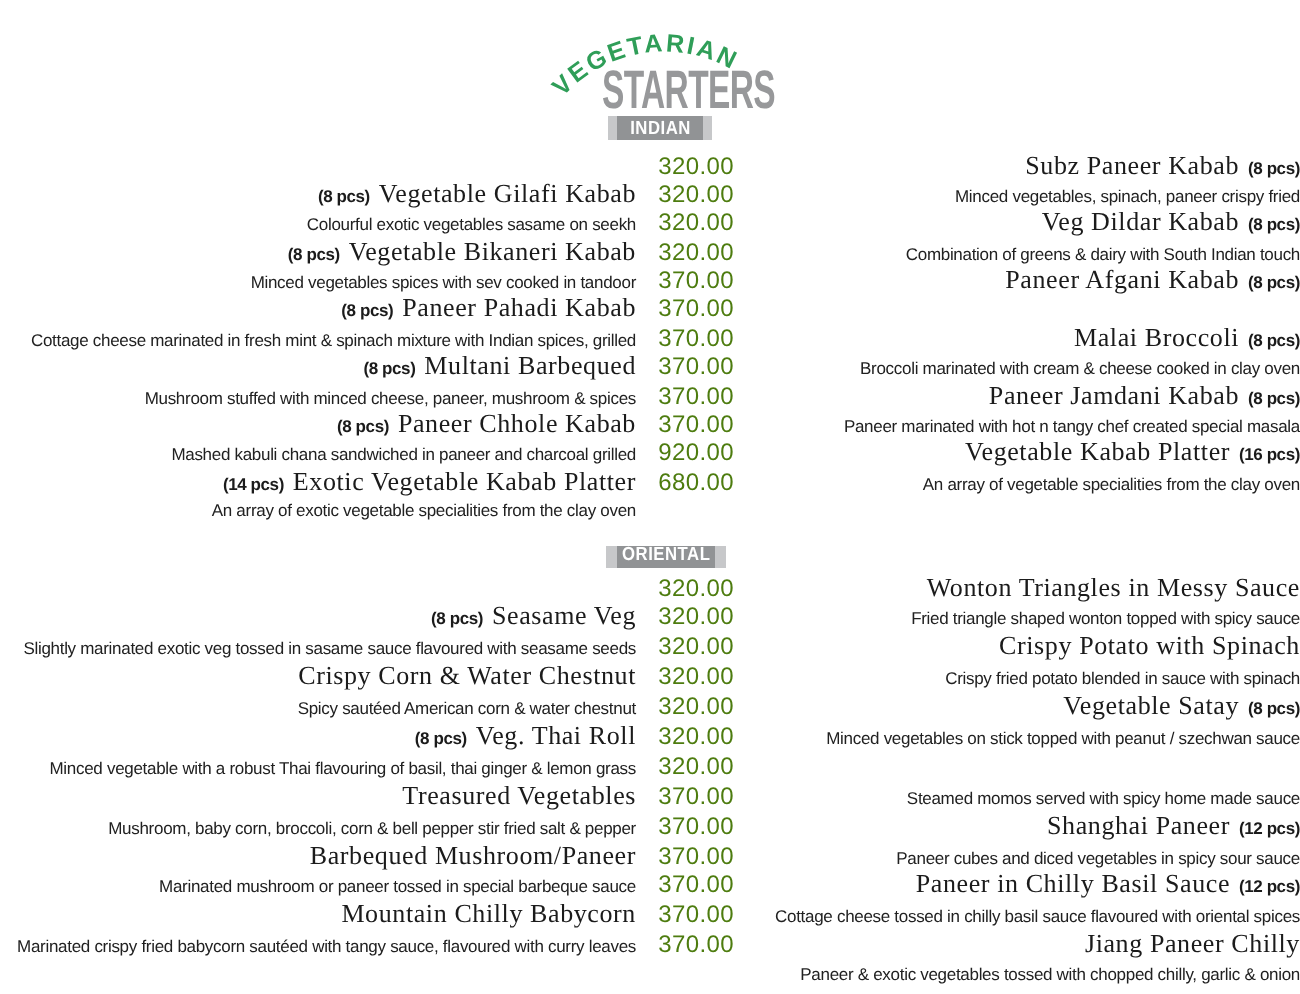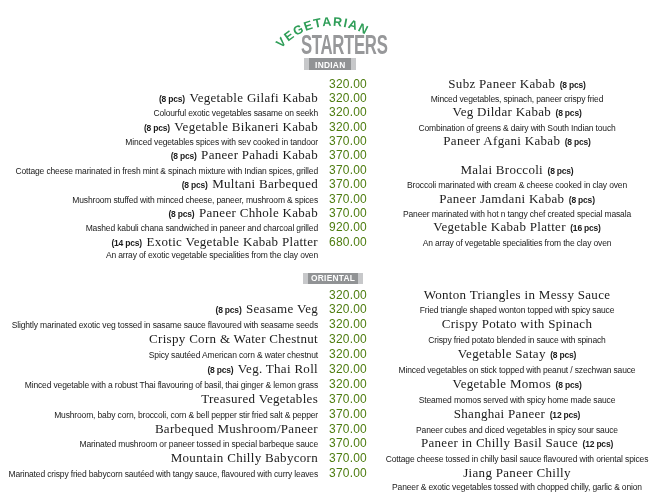--- a/index.html
+++ b/index.html
@@ -33,21 +33,21 @@
   .rows{margin-top:6px;}
   #sec-oriental .rows{margin-top:3px;}
   .menu-row{display:flex;align-items:baseline;height:14.4px;line-height:14.4px;white-space:nowrap;}
   #sec-oriental .menu-row{height:14.9px;line-height:14.9px;}
   .cell{overflow:visible;}
   .cell-left{flex:0 0 318px;width:318px;text-align:right;}
   .cell-price{
     flex:0 0 49px;width:49px;text-align:right;
     font-size:12px;color:#4d7c0f;letter-spacing:0.2px;
   }
-  .cell-right{flex:1 1 auto;padding-left:17px;text-align:center;min-width:0;}
+  .cell-right{flex:1 1 auto;padding-left:17px;text-align:right;min-width:0;}
   .tname{
     font-family:"Liberation Serif","DejaVu Serif",serif;
     font-size:13px;color:#1b1b1b;letter-spacing:0.3px;
   }
   .pcs{font-size:8.5px;font-weight:bold;color:#1b1b1b;letter-spacing:-0.2px;}
   .desc{font-size:8.5px;color:#212121;letter-spacing:-0.15px;}
 </style>
 </head>
 <body>
 
@@ -168,21 +168,20 @@
           <div class="cell cell-right"><span class="tname">Vegetable Satay</span> <span class="pcs">(8 pcs)</span></div>
         </div>
         <div class="menu-row">
           <div class="cell cell-left"><span class="pcs">(8 pcs)</span> <span class="tname">Veg. Thai Roll</span></div>
           <div class="cell cell-price">320.00</div>
           <div class="cell cell-right desc">Minced vegetables on stick topped with peanut / szechwan sauce</div>
         </div>
         <div class="menu-row">
           <div class="cell cell-left desc">Minced vegetable with a robust Thai flavouring of basil, thai ginger &amp; lemon grass</div>
           <div class="cell cell-price">320.00</div>
-          <div class="cell cell-right"><span class="tname">Vegetable Momos</span> <span class="pcs">(8 pcs)</span></div>
         </div>
         <div class="menu-row">
           <div class="cell cell-left"><span class="tname">Treasured Vegetables</span></div>
           <div class="cell cell-price">370.00</div>
           <div class="cell cell-right desc">Steamed momos served with spicy home made sauce</div>
         </div>
         <div class="menu-row">
           <div class="cell cell-left desc">Mushroom, baby corn, broccoli, corn &amp; bell pepper stir fried salt &amp; pepper</div>
           <div class="cell cell-price">370.00</div>
           <div class="cell cell-right"><span class="tname">Shanghai Paneer</span> <span class="pcs">(12 pcs)</span></div>

